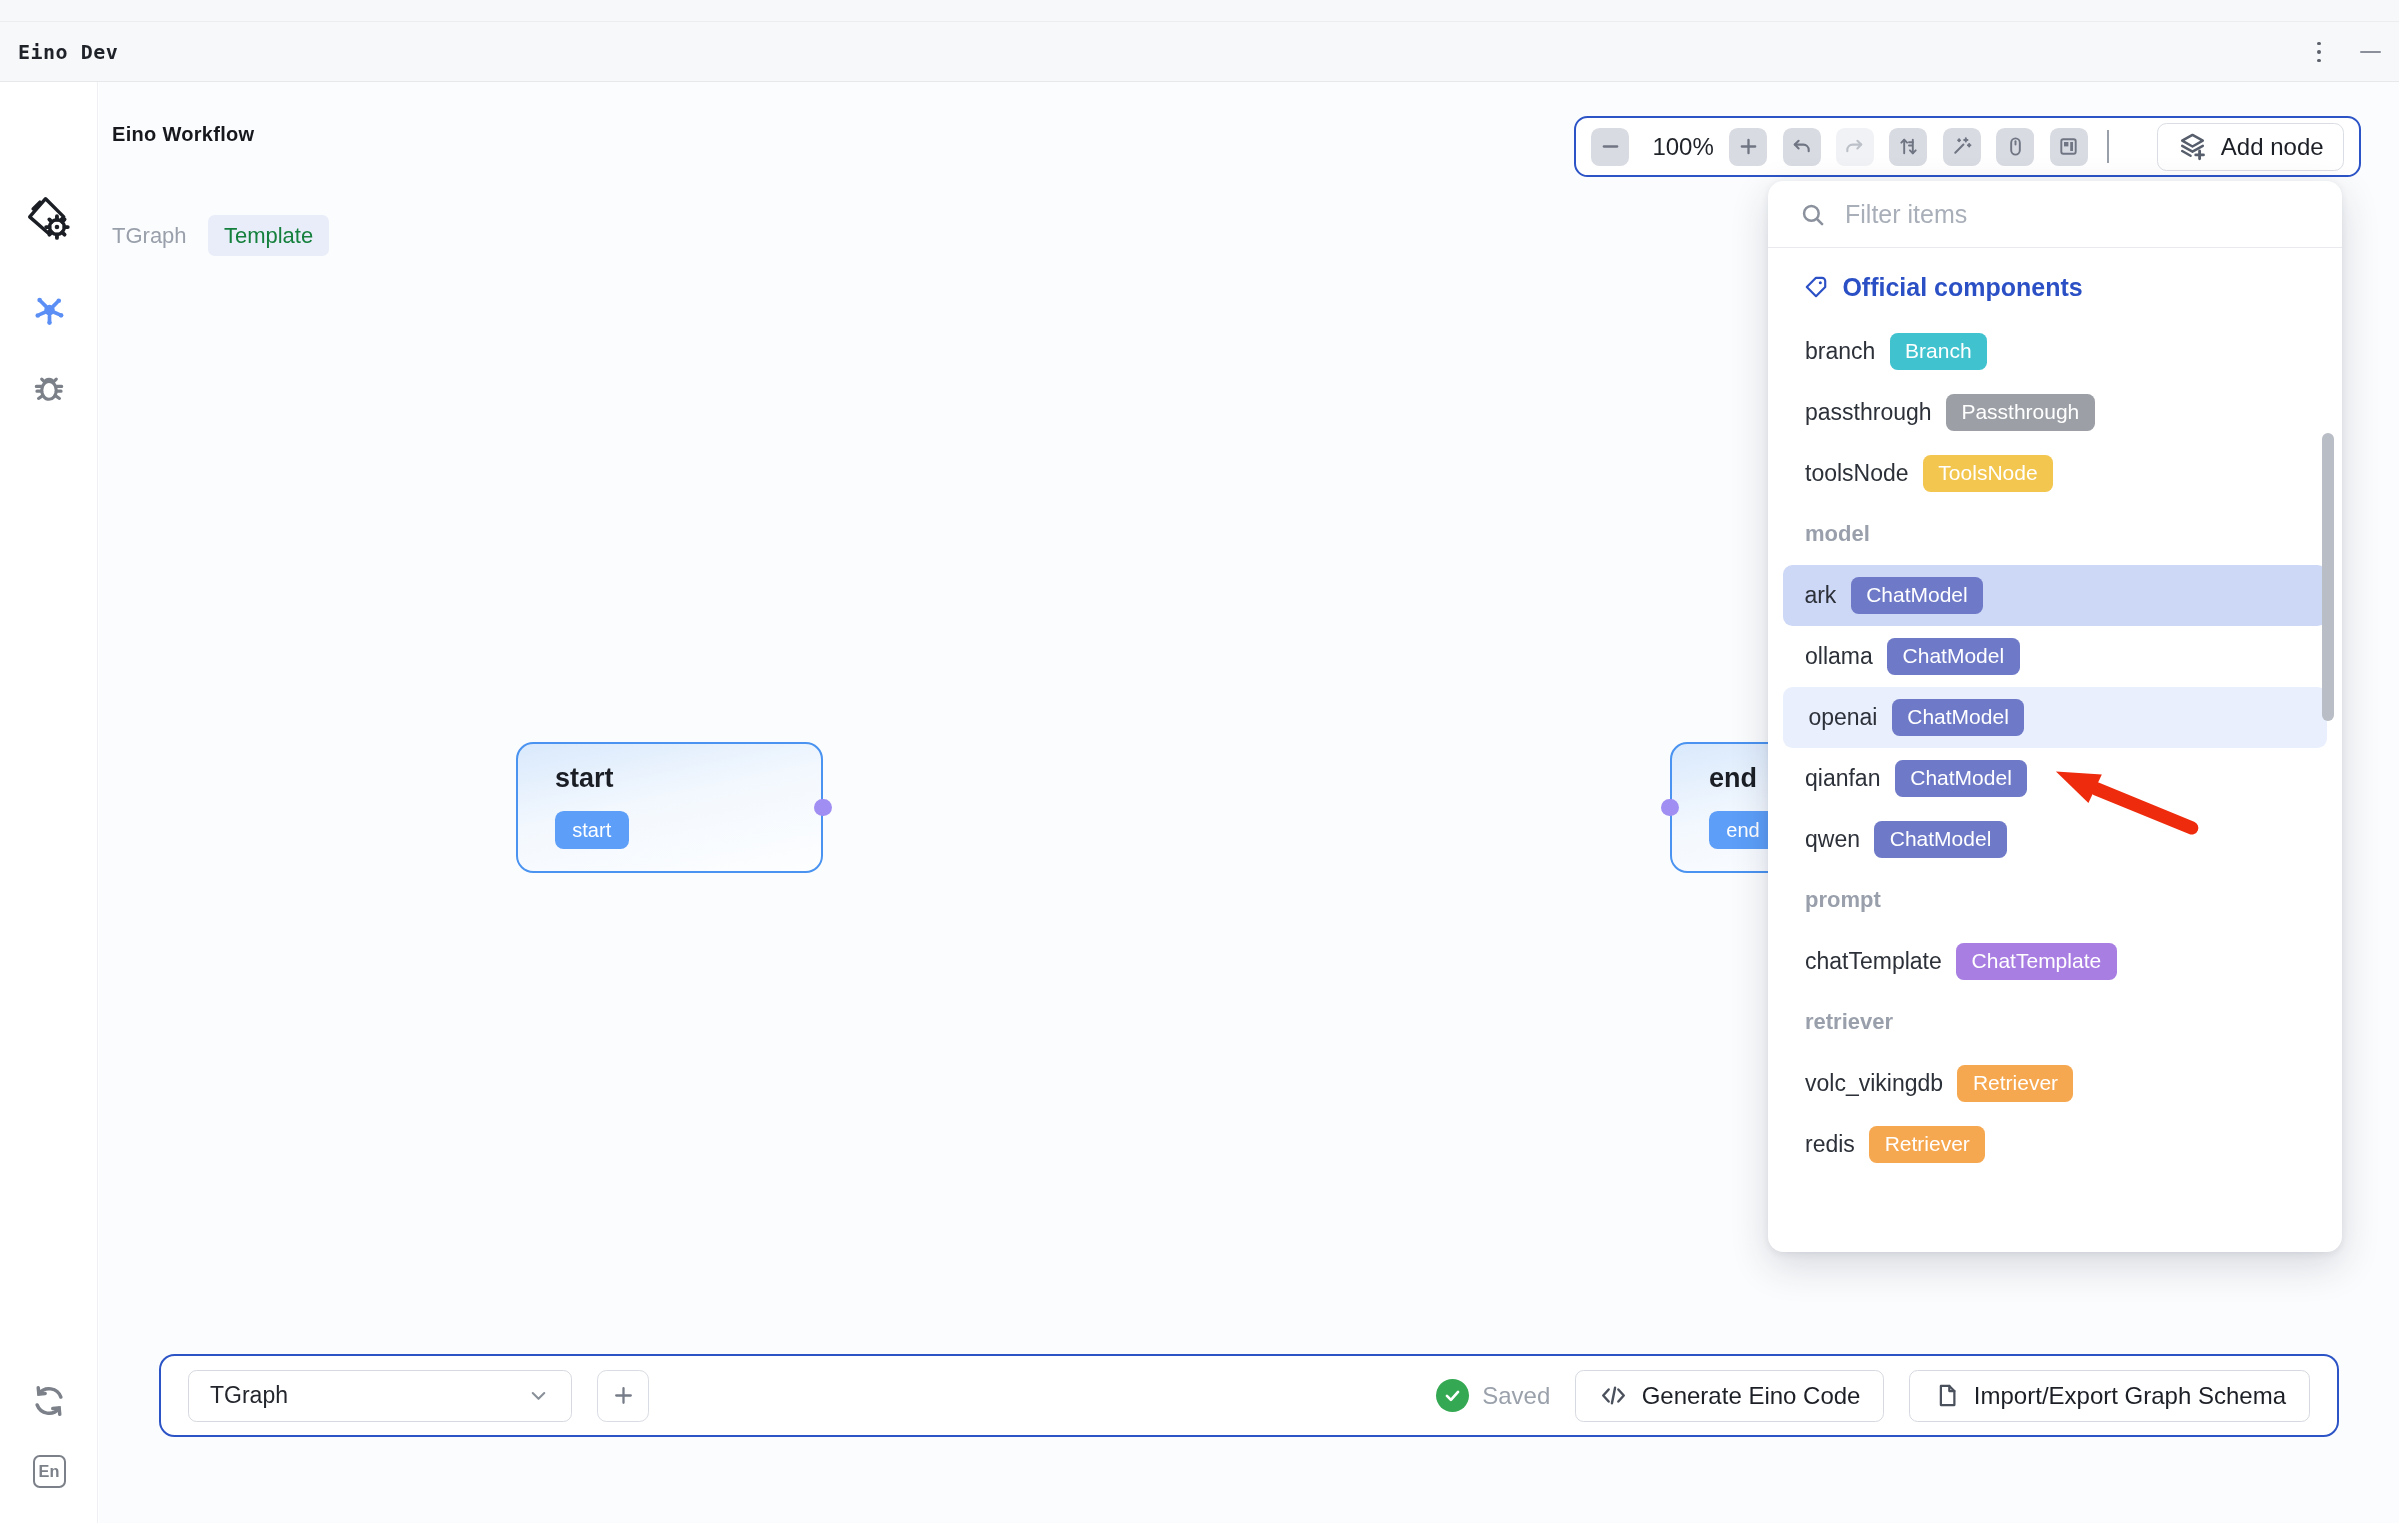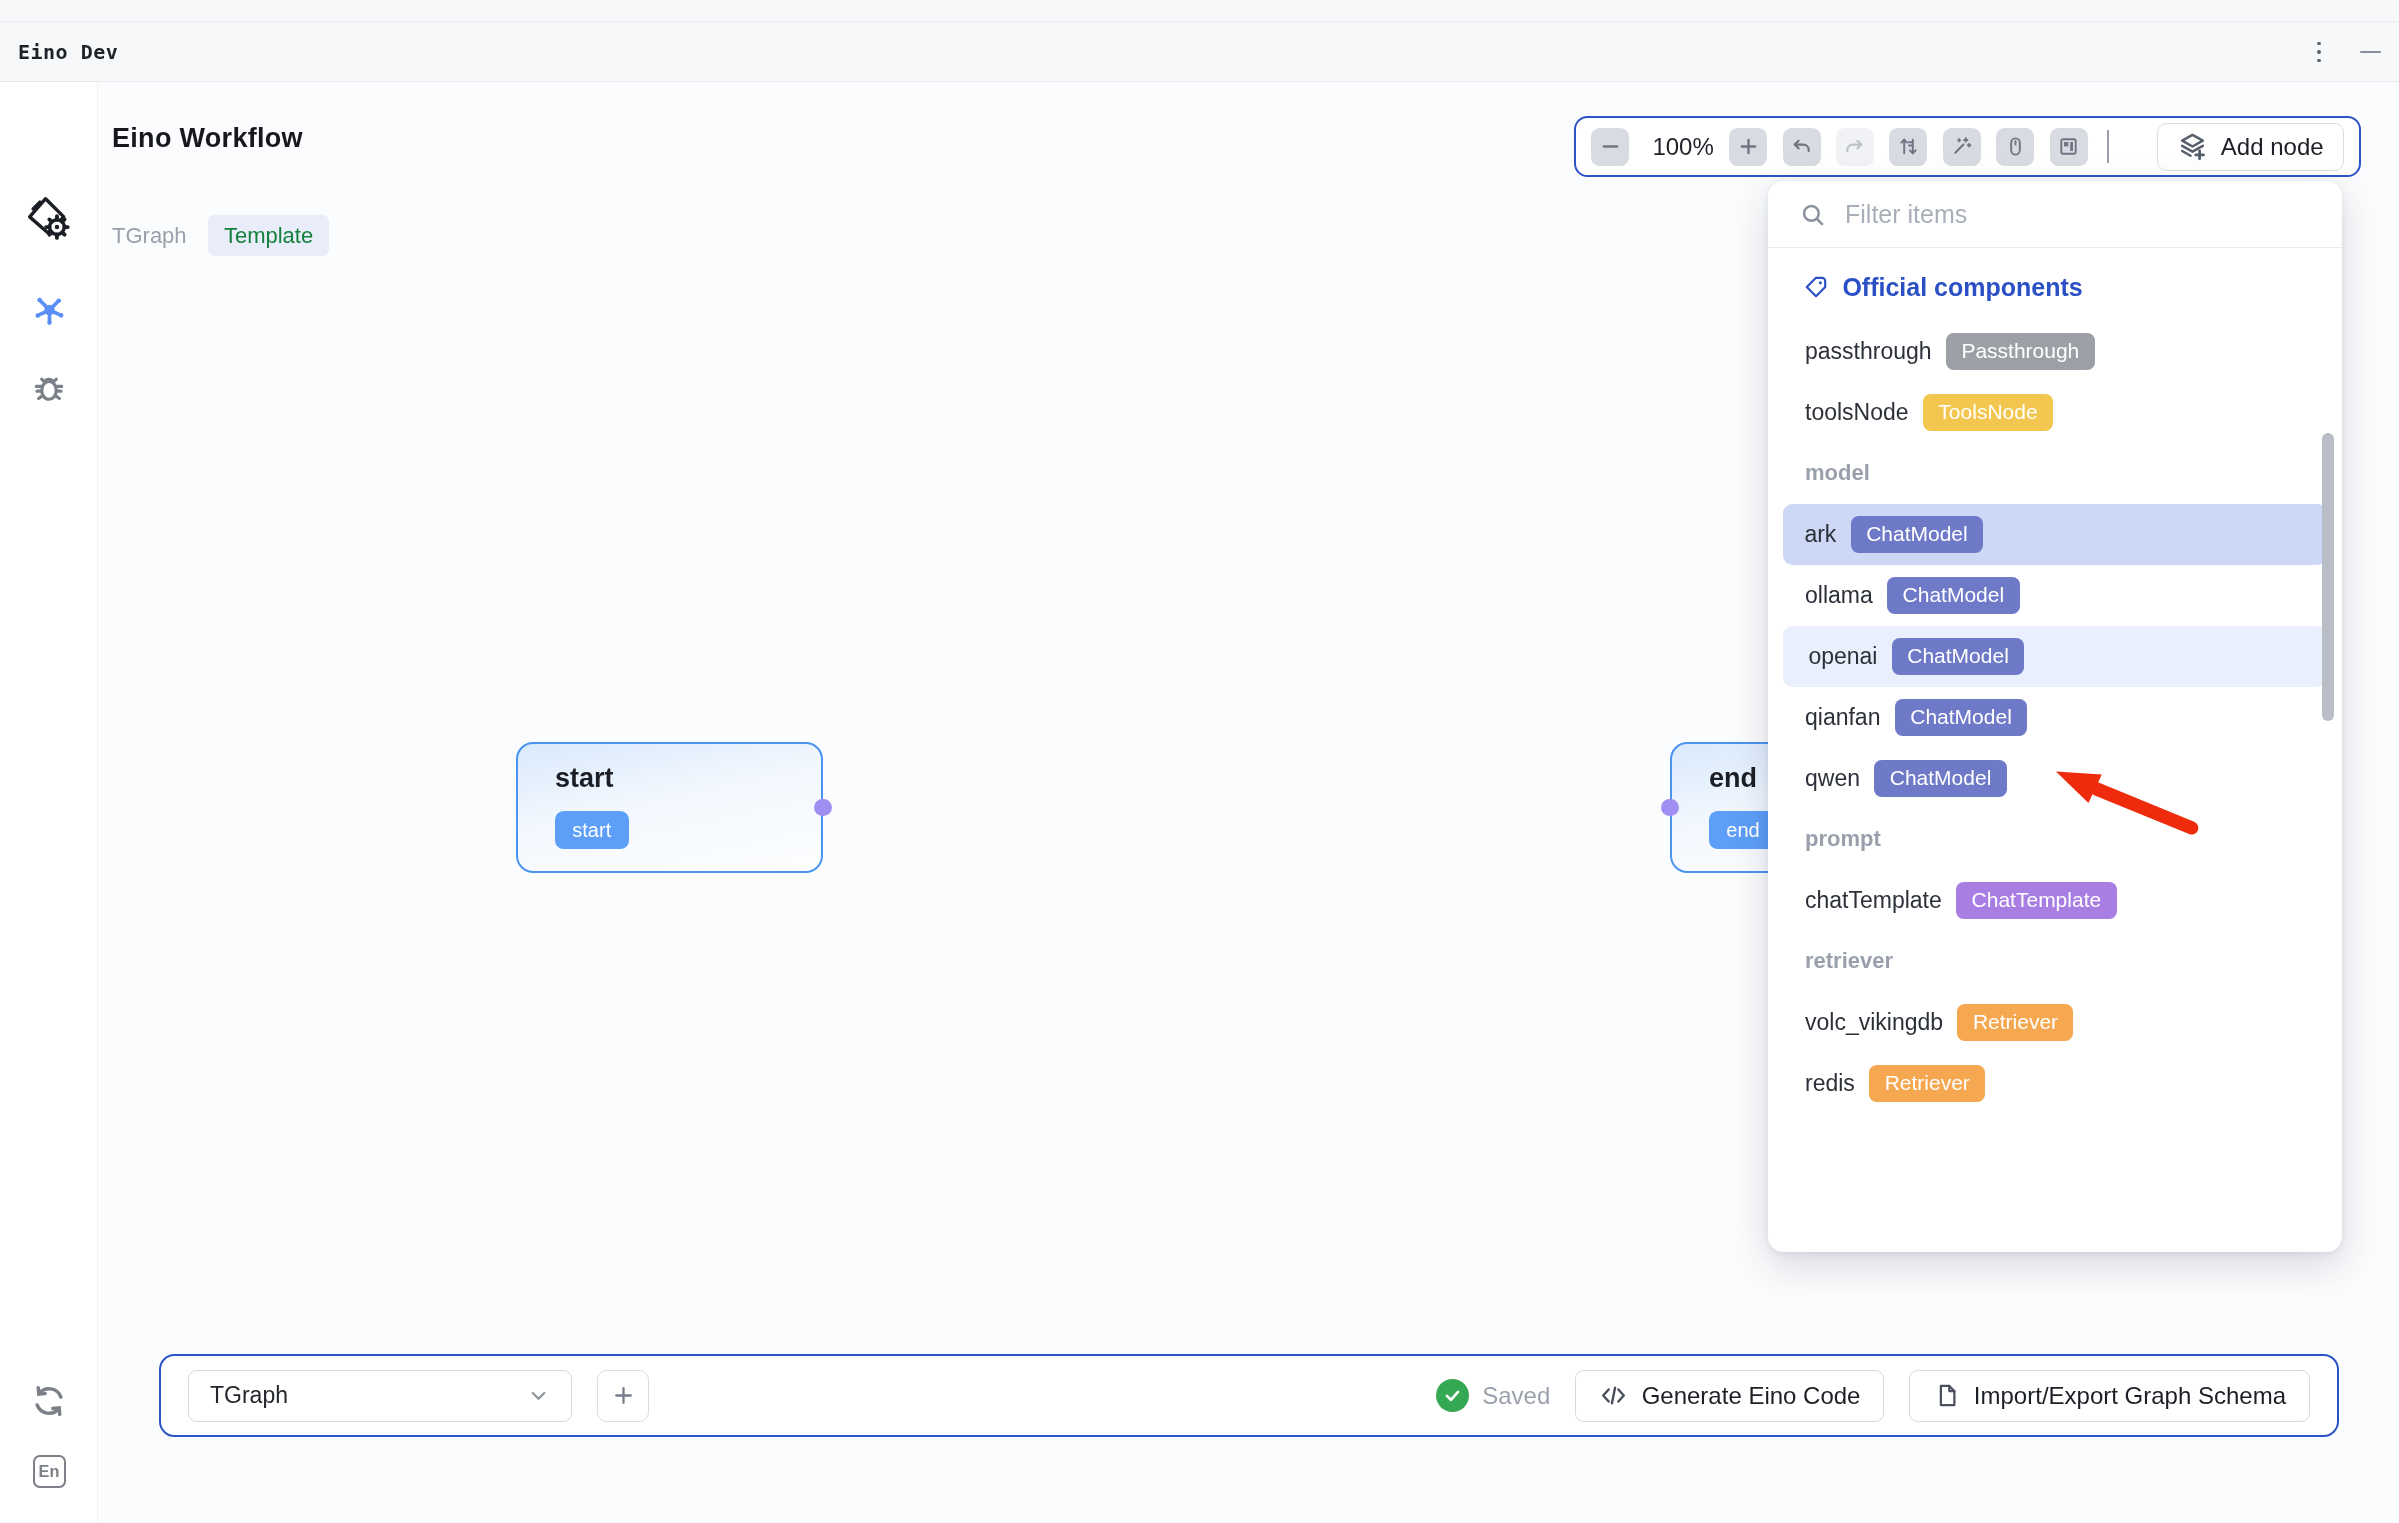--- a/index.html
+++ b/index.html
@@ -20,21 +20,21 @@
   .side-icon { position:absolute; left:0; width:98px; display:flex; justify-content:center; color:#7b8089; }
   .logo-wrap { top:111px; color:#1b1e24; }
   .icon-net { top:211px; color:#5b8ff5; }
   .icon-bug { top:287px; }
   .icon-refresh { top:1300px; }
   .icon-lang { top:1373px; }
   .lang-box { width:33px; height:33px; border:2.4px solid #7b8089; border-radius:6.7px; display:flex; align-items:center; justify-content:center; font-size:16.3px; font-weight:bold; color:#7b8089; }
 
   
   .canvas { position:absolute; left:99px; top:82px; width:2301px; height:1442px; background:#fbfcfd; }
-  .page-title { position:absolute; left:112px; top:123px; font-size:27px; font-weight:bold; color:#16181d; letter-spacing:0.3px; }
+  .page-title { position:absolute; left:112px; top:123px; font-size:20px; font-weight:bold; color:#16181d; letter-spacing:0.3px; }
   .tabs { position:absolute; left:112px; top:215px; display:flex; align-items:center; gap:21px; }
   .tab { font-size:22px; color:#99a0ab; padding:7.7px 0; cursor:pointer; }
   .tab.active { background:#e9edf9; color:#15803d; padding:7.7px 16.3px; border-radius:6.7px; }
 
   .node { position:absolute; width:307px; height:131px; border:2.9px solid #4a93f0; border-radius:17.3px;
           background:linear-gradient(168deg,#d9e9fc 0%, #f3f8fe 45%, #fdfeff 100%); z-index:5; }
   .node-title { position:absolute; left:37px; top:19px; font-size:27px; font-weight:bold; color:#1b1e24; }
   .node-pill { position:absolute; left:37px; top:67px; background:#5c9ef8; color:#ffffff; font-size:20px; padding:7.7px 17.3px; border-radius:8.6px; }
   .port { position:absolute; width:17.3px; height:17.3px; border-radius:50%; background:#a18ef2; top:55px; }
   .port-right { right:-10.6px; }
@@ -252,20 +252,24 @@
     <div class="panel-list">
       <div class="p-header">
         <span>
           <svg width="26" height="26" viewBox="0 0 24 24" fill="none" stroke="currentColor" stroke-width="2" stroke-linejoin="round">
               <path d="M3.5 12 L12 3.5 h5.5 a3 3 0 0 1 3 3 V12 L12 20.5 Z"></path>
               <circle cx="16" cy="8" r="1.4" fill="currentColor" stroke="none"></circle>
             </svg>
         </span>
         <span>Official components</span>
       </div>
+    <div class="p-row">
+          <span class="p-label">branch</span>
+          <span class="p-badge" style="background: rgb(65, 195, 207);">Branch</span>
+        </div>
         <div class="p-row">
           <span class="p-label">passthrough</span>
           <span class="p-badge" style="background: rgb(156, 160, 166);">Passthrough</span>
         </div>
         <div class="p-row">
           <span class="p-label">toolsNode</span>
           <span class="p-badge" style="background: rgb(243, 198, 79);">ToolsNode</span>
         </div>
         <div class="p-section">model</div>
         <div class="p-row hl-strong">

